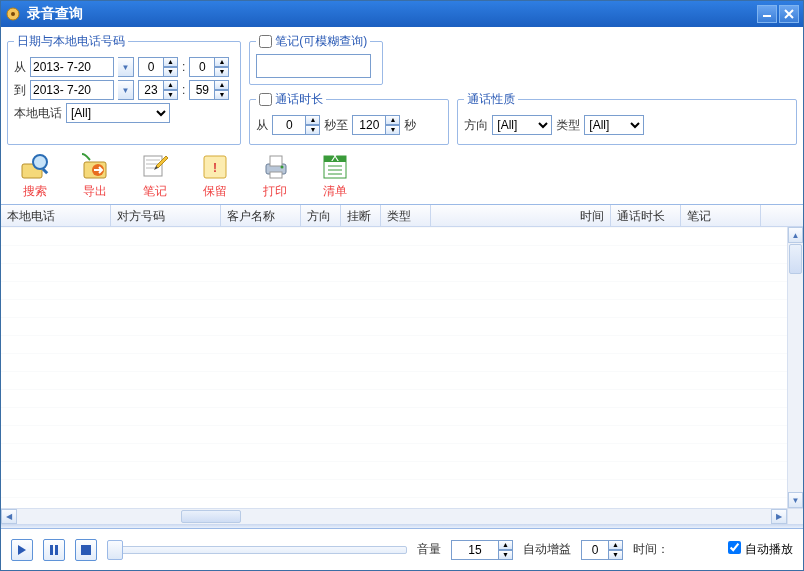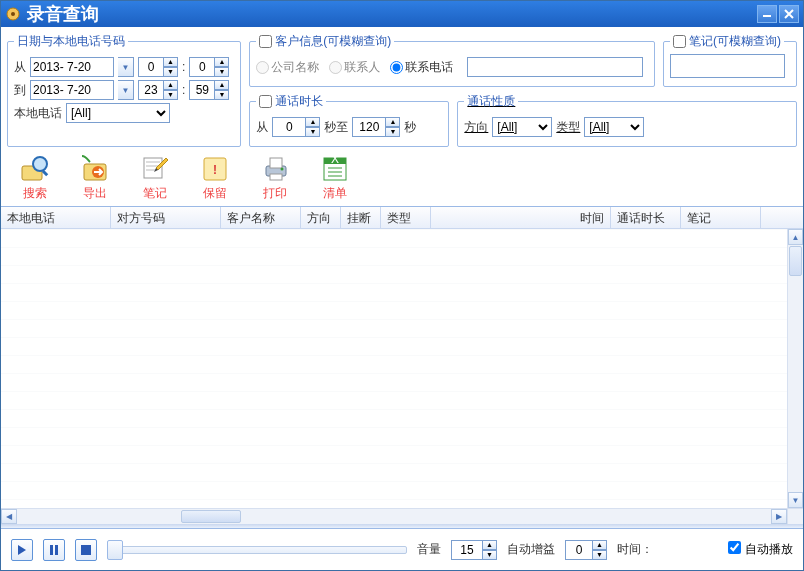--- a/index.html
+++ b/index.html
@@ -2,21 +2,21 @@
 <html><head>
 <meta charset="utf-8">
 <style>
 * { box-sizing: border-box; margin: 0; padding: 0; font-family: "Microsoft YaHei", "SimSun", sans-serif; font-size: 12px; }
 body { background: #e8f0fc; width: 804px; height: 571px; overflow: hidden; }
 
 .window { width: 804px; height: 571px; border: 1px solid #3a6ea5; display: flex; flex-direction: column; background: #fff; }
 
 .titlebar { height: 26px; background: linear-gradient(#2f7ee2,#1b5fc0); color: #fff; display: flex; align-items: center; padding: 0 4px; }
 .titlebar .tb-icon { width: 16px; height: 16px; margin-right: 6px; display: inline-flex; align-items: center; justify-content: center; }
-.titlebar .tb-title { flex: 1; font-size: 18px; font-weight: bold; }
+.titlebar .tb-title { flex: 1; font-size: 14px; font-weight: bold; }
 .titlebar .tb-btn { width: 20px; height: 18px; border: 1px solid #7fb4f0; background: linear-gradient(#6aa6f0,#3a7ed8); margin-left: 2px; display: inline-flex; align-items: center; justify-content: center; cursor: pointer; }
 
 .filters { padding: 6px 6px 0 6px; display: flex; gap: 8px; background: #fff; }
 fieldset { border: 1px solid #9bb9e6; border-radius: 2px; padding: 4px 11px 6px 6px; position: relative; }
 legend { color: #2a5ab5; padding: 0 3px; font-size: 12px; }
 legend .chk { margin-right: 3px; vertical-align: middle; }
 .row { display: flex; align-items: center; gap: 4px; margin: 3px 0; }
 .lbl { color: #333; }
 .date-in { width: 84px; height: 20px; border: 1px solid #7a9ecf; padding: 0 2px; background: #fff; }
 .drop-btn { width: 16px; height: 20px; border: 1px solid #7a9ecf; border-left: none; background: linear-gradient(#fcfdff,#d8e6f8); display: inline-flex; align-items: center; justify-content: center; cursor: pointer; }
@@ -25,21 +25,21 @@
 .spin .spin-btns { display: flex; flex-direction: column; }
 .spin .spin-btns span { width: 14px; height: 10px; border: 1px solid #7a9ecf; border-left: none; background: linear-gradient(#fcfdff,#d8e6f8); font-size: 7px; line-height: 7px; text-align: center; cursor: pointer; }
 .sel { height: 20px; border: 1px solid #7a9ecf; background: #fff; }
 
 .fs-date { width: 226px; }
 .mid-col { display: flex; flex-direction: column; gap: 6px; flex: 1; }
 .inner-row { display: flex; gap: 8px; }
 .fs-cust { flex: 1; }
 .fs-notes { width: 134px; }
 .fs-dur { width: 200px; }
-.fs-nat { flex: 1; text-decoration: underline; }
+.fs-nat { flex: 1; }
 .radio-lbl { color: #888; margin-right: 6px; display: inline-flex; align-items: center; gap: 2px; }
 .radio-lbl.sel-on { color: #333; }
 .cust-in { flex: 1; height: 20px; border: 1px solid #7a9ecf; margin-left: 4px; }
 .notes-in { width: 100%; height: 24px; border: 1px solid #7a9ecf; }
 
 .toolbar { display: flex; gap: 8px; padding: 4px 8px 2px 8px; background: #fff; }
 .tbtn { width: 52px; display: flex; flex-direction: column; align-items: center; gap: 2px; padding: 2px; cursor: pointer; }
 .tbtn .ico { width: 32px; height: 30px; display: flex; align-items: center; justify-content: center; }
 .tbtn .txt { color: #ef4444; }
 
@@ -140,38 +140,20 @@
           </span>
       </div>
       <div class="row">
         <span class="lbl">本地电话</span>
         <select class="sel" style="width:104px"><option>[All]</option></select>
       </div>
     </fieldset>
 
     <div class="mid-col">
       <div class="inner-row">
-        <fieldset class="fs-cust">
-          <legend><input type="checkbox" class="chk" style=""><span>客户信息(可模糊查询)</span></legend>
-          <div class="row">
-            <label class="radio-lbl">
-                <input type="radio" name="c" disabled="" style="">
-                <span>公司名称</span>
-              </label>
-            <label class="radio-lbl">
-                <input type="radio" name="c" disabled="" style="">
-                <span>联系人</span>
-              </label>
-            <label class="radio-lbl sel-on">
-                <input type="radio" name="c" checked="" style="">
-                <span>联系电话</span>
-              </label>
-            <input class="cust-in" style="">
-          </div>
-        </fieldset>
         <fieldset class="fs-notes">
           <legend><input type="checkbox" class="chk" style=""><span>笔记(可模糊查询)</span></legend>
           <input class="notes-in" style="">
         </fieldset>
       </div>
       <div class="inner-row">
         <fieldset class="fs-dur">
           <legend><input type="checkbox" class="chk" style=""><span>通话时长</span></legend>
           <div class="row">
             <span class="lbl">从</span>
@@ -326,21 +308,21 @@
         <svg width="10" height="10">
           <rect x="0" y="0" width="10" height="10" fill="#2a5ab5"></rect>
         </svg>
       </span>
     <div class="prog">
       <div class="prog-track"></div>
       <div class="prog-thumb"></div>
     </div>
     <span class="lbl">音量</span>
     <span class="spin">
-        <input style="width: 32px;" value="15">
+        <input style="width: 48px;" value="15">
         <span class="spin-btns">
           <span>▲</span>
           <span>▼</span>
         </span>
       </span>
     <span class="lbl">自动增益</span>
     <span class="spin">
         <input style="width: 28px;" value="0">
         <span class="spin-btns">
           <span>▲</span>

